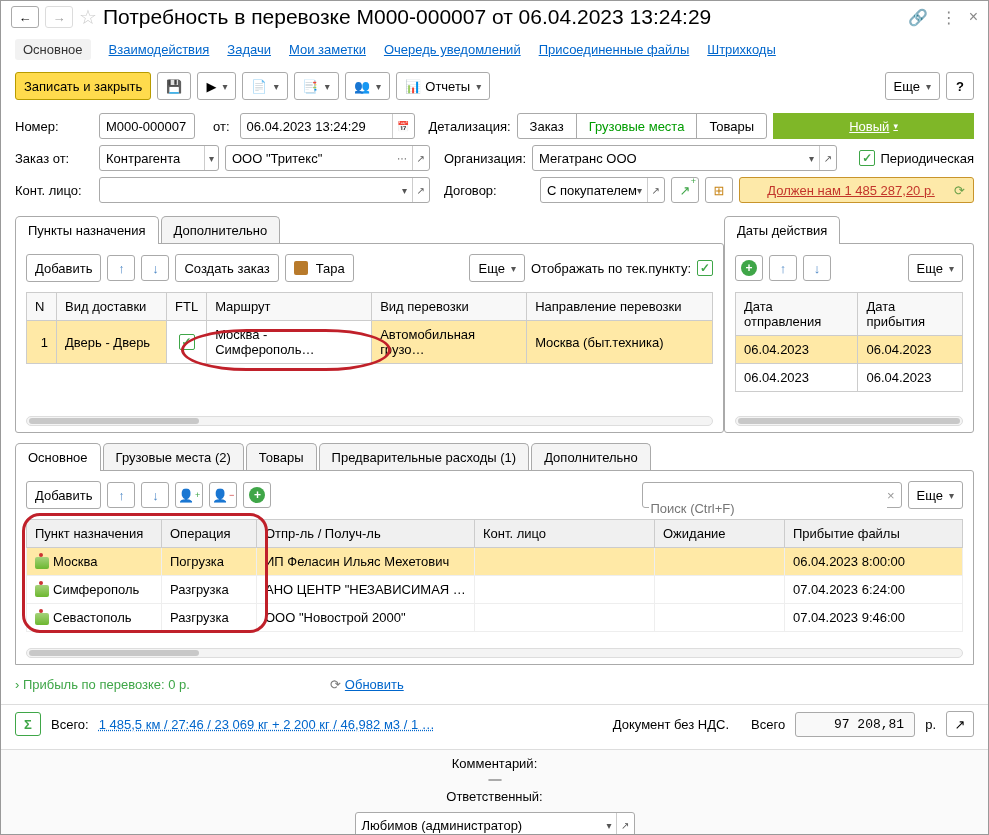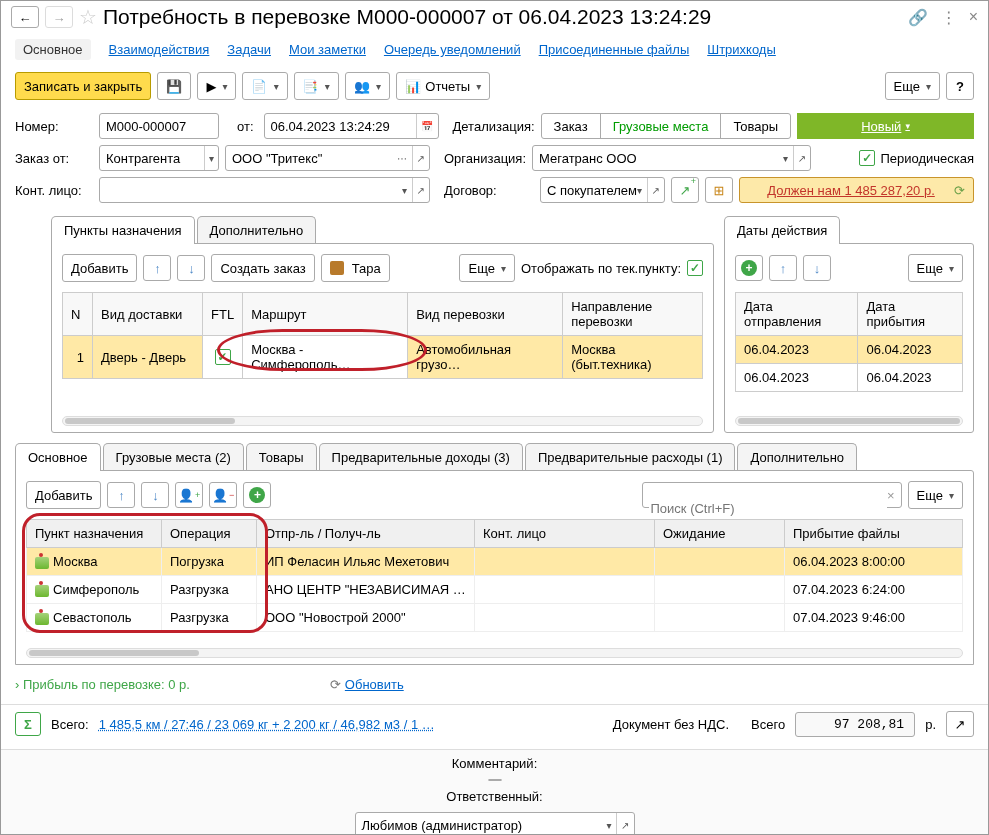--- a/index.html
+++ b/index.html
@@ -28,21 +28,21 @@
   .input .dd2 { position: absolute; right: 22px; color: #555; font-size: 10px; }
   .seg-group { display: inline-flex; border: 1px solid #aaa; border-radius: 3px; overflow: hidden; height: 26px; }
   .seg { padding: 0 12px; display: flex; align-items: center; border-right: 1px solid #aaa; cursor: pointer; }
   .seg:last-child { border-right: none; }
   .seg.green { color: #009c00; }
   .status-new { background: #7fb728; color: #fff; flex:1; display:flex; align-items:center; justify-content:center; text-decoration:underline; height:26px; gap:4px;}
   .status-new::after{content:"▾"; font-size:9px; text-decoration:none;}
   .debt-band { background: #fde9a9; border: 1px solid #c8942b; border-radius: 3px; padding: 0 8px; height: 26px; display: flex; align-items: center; justify-content: space-between; flex:1;}
   .debt-band a { color: #c3352b; text-decoration: underline; }
   .debt-band .refresh { color: #6ca14a; }
-  .mid-row { display: flex; gap: 10px; padding: 10px 14px 0 14px; margin-left: 36px; }
+  .mid-row { display: flex; padding: 10px 14px 0 14px; }
   .tabs { display: flex; gap: 0; margin-bottom: -1px; }
   .tab { border: 1px solid #aaa; border-bottom: none; border-radius: 5px 5px 0 0; padding: 6px 12px; background: #f4f4f4; cursor: pointer; margin-right: 2px; font-size:13px;}
   .tab.active { background: #fff; position: relative; z-index: 2; }
   .panel-body { border: 1px solid #aaa; padding: 10px; background: #fff; border-radius: 0 3px 3px 3px; }
   .panel-toolbar { display: flex; gap: 6px; align-items: center; margin-bottom: 10px; }
   .sm-btn { border: 1px solid #aaa; border-radius: 3px; width: 28px; height: 26px; display: inline-flex; align-items: center; justify-content: center; cursor: pointer; background:#fff;}
   .green-plus { width:16px; height:16px; background:#3fa648; border-radius:50%; color:#fff; display:flex; align-items:center; justify-content:center; font-weight:bold; font-size:12px;}
   .tbl { width: 100%; border-collapse: collapse; }
   .tbl th, .tbl td { border: 1px solid #ccc; padding: 6px 8px; text-align: left; font-weight:normal; background:#f8f8f8;}
   .tbl td { background:#fff; }
@@ -106,21 +106,21 @@
   <button class="btn btn-dd">📑</button>
   <button class="btn btn-dd">👥</button>
   <button class="btn btn-dd">📊 <span>Отчеты</span></button>
   <div class="spacer"></div>
   <button class="btn btn-dd">Еще</button>
   <button class="btn btn-help">?</button>
 </div>
 
 <div class="form-row">
   <span class="label">Номер:</span>
-  <div class="input" style="width:120px">
+  <div class="input" style="width:96px">
       <span>М000-000007</span>
     </div>
   <span style="margin:0 4px 0 12px">от:</span>
   <div class="input" style="width:175px">
       <span>06.04.2023 13:24:29</span>
       <span class="dd">📅</span>
     </div>
   <span style="margin-left:8px">Детализация:</span>
   <div class="seg-group">
     <div class="seg">Заказ</div>
@@ -137,21 +137,21 @@
   <div class="input" style="width:120px">
       <span>Контрагента</span>
       <span class="dd">▾</span>
     </div>
   <div class="input" style="width:205px">
       <span>ООО "Тритекс"</span>
       <span class="dd2">⋯</span>
       <span class="dd">↗</span>
     </div>
   <span style="margin-left:8px">Организация:</span>
-  <div class="input" style="width:279px">
+  <div class="input" style="width:305px">
       <span>Мегатранс ООО</span>
       <span class="dd2">▾</span>
       <span class="dd">↗</span>
     </div>
   <span style="margin-left:auto; display:flex; align-items:center; gap:5px;">
     <span class="checkbox-green">✓</span>
     <span>Периодическая</span>
   </span>
 </div>
 
@@ -261,21 +261,20 @@
       <div class="scroll-hint full" style="position:absolute; bottom:6px; left:10px; right:10px;"></div>
     </div>
   </div>
 </div>
 
 <div class="lower-tabs-row">
   <div class="tabs">
     <div class="tab active">Основное</div>
     <div class="tab">Грузовые места (2)</div>
     <div class="tab">Товары</div>
-    <div class="tab">Предварительные доходы (3)</div>
     <div class="tab">Предварительные расходы (1)</div>
     <div class="tab">Дополнительно</div>
   </div>
   <div class="panel-body" style="border-radius:0 3px 0 0; position:relative; height:195px;">
     <div class="panel-toolbar">
       <button class="btn">Добавить</button>
       <div class="sm-btn" style="color:#4a86c5">↑</div>
       <div class="sm-btn" style="color:#4a86c5">↓</div>
       <div class="sm-btn">👤<span style="color:#3fa648;font-size:9px;">+</span></div>
       <div class="sm-btn">👤<span style="color:#c33;font-size:9px;">−</span></div>

